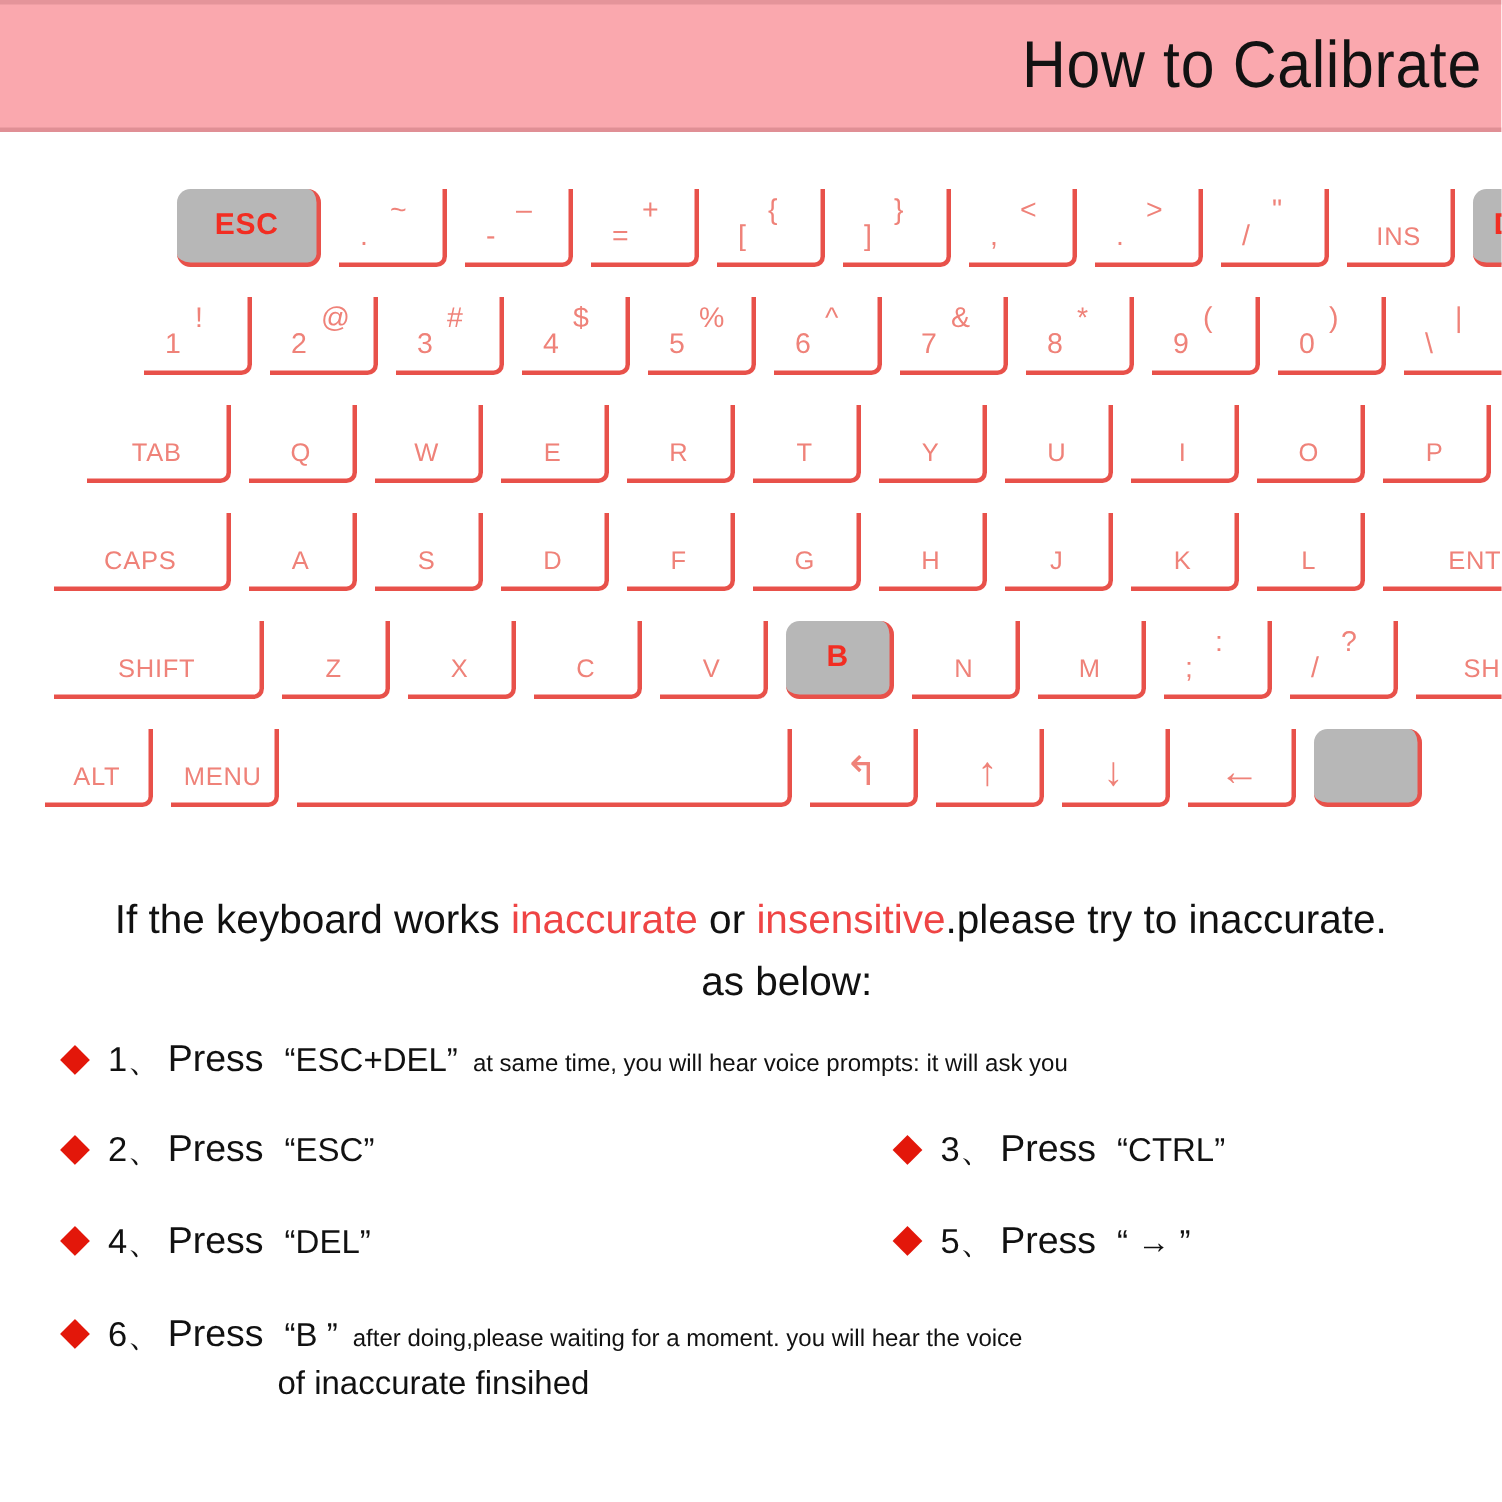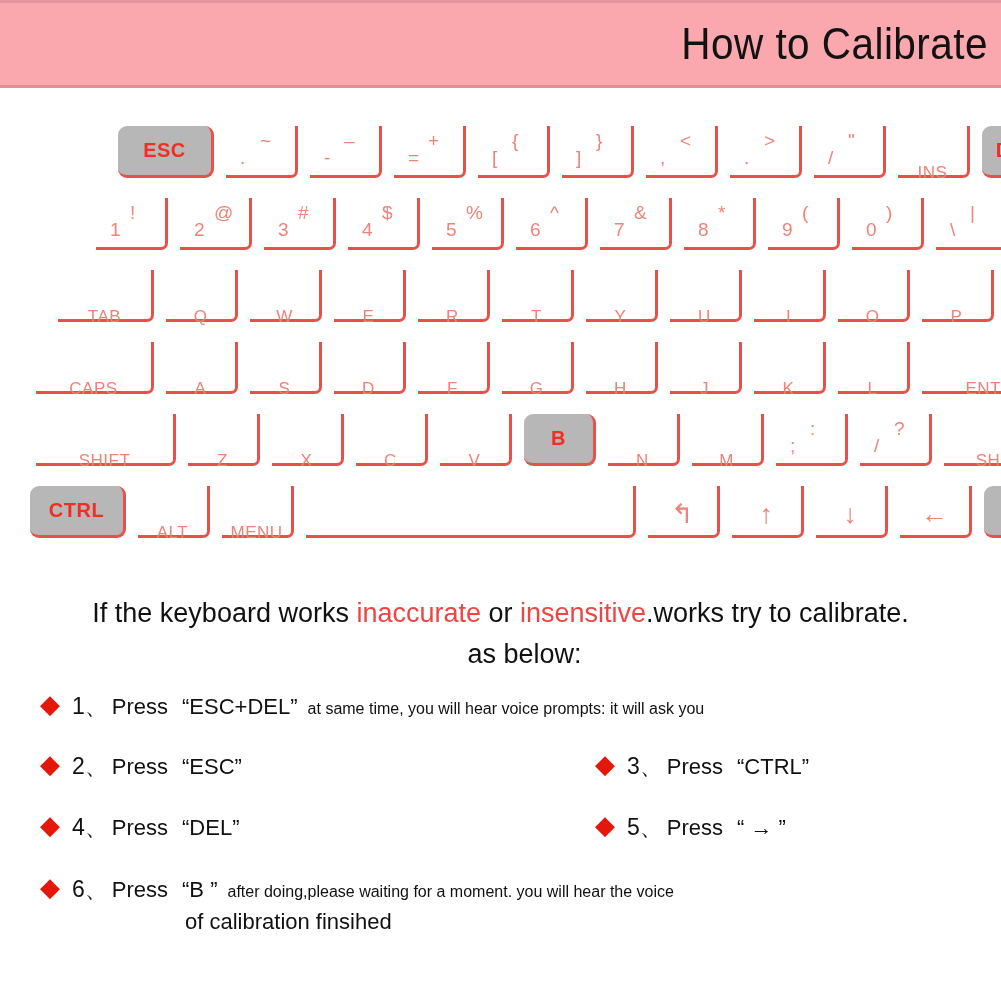--- a/index.html
+++ b/index.html
@@ -51,21 +51,21 @@
     color:#ef8279;
     font-size:17px;
     display:flex;
     align-items:center;
     justify-content:center;
     flex:none;
     letter-spacing:.5px;
   }
   .key .legend-main{
     position:relative;
-    top:22px;
+    top:7px;
   }
   
   .key.dual{justify-content:flex-start;}
   .key .legend-lo{
     position:absolute;left:14px;bottom:6px;font-size:19px;
   }
   .key .legend-hi{
     position:absolute;left:34px;top:4px;font-size:19px;
   }
   .key.wide1{width:96px;}
@@ -114,21 +114,21 @@
     color:#111;
     white-space:nowrap;
   }
   .bullet{
     color:#e3170a;
     font-size:26px;
     margin-right:12px;
     position:relative;top:-1px;
   }
   .step-num{font-size:23px;margin-right:4px;}
-  .step-press{font-size:22px;margin-right:14px;}
+  .step-press{font-size:25px;margin-right:14px;}
   .step-key{font-size:22px;margin-right:10px;}
   .step-rest{font-size:16px;}
   .step-cont{
     position:absolute;font-size:22px;color:#111;white-space:nowrap;
   }
 </style>
 </head>
 <body>
 
 <div id="header">
@@ -326,23 +326,20 @@
       </div>
       <div class="key dual">
         <span class="legend-lo">/</span>
         <span class="legend-hi">?</span>
       </div>
       <div class="key wide2">
         <span class="legend-main">SHIFT</span>
       </div>
     </div>
     <div class="kbd-row" style="left: 30px; top: 390px; gap: 12px;">
-      <div class="key wide1 hl">
-        <span class="legend-main">CTRL</span>
-      </div>
       <div class="key">
         <span class="legend-main">ALT</span>
       </div>
       <div class="key">
         <span class="legend-main">MENU</span>
       </div>
       <div class="key space">
         <span class="legend-main"></span>
       </div>
       <div class="key">
@@ -355,21 +352,21 @@
         <span class="arrowglyph">↓</span>
       </div>
       <div class="key">
         <span class="arrowglyph">←</span>
       </div>
       <div class="key hl"></div>
     </div>
   </div>
 
 <div id="intro">
-  <span>If the keyboard works </span><span class="redword">inaccurate</span><span> or </span><span class="redword">insensitive</span><span>.works try to calibrate.</span>
+  <span>If the keyboard works </span><span class="redword">inaccurate</span><span> or </span><span class="redword">insensitive</span><span>.please try to inaccurate.</span>
 </div>
 <div id="intro-line2">as below:</div>
 
 <div id="steps">
     <div class="step" style="left: 40px; top: 0px;">
       <span class="bullet">◆</span>
       <span class="step-num">1、</span>
       <span class="step-press">Press</span>
       <span class="step-key">“ESC+DEL”</span>
       <span class="step-rest">at same time, you will hear voice prompts: it will ask you</span>
@@ -398,14 +395,14 @@
       <span class="step-press">Press</span>
       <span class="step-key">“ → ”</span>
     </div>
     <div class="step" style="left: 40px; top: 183px;">
       <span class="bullet">◆</span>
       <span class="step-num">6、</span>
       <span class="step-press">Press</span>
       <span class="step-key">“B ”</span>
       <span class="step-rest">after doing,please waiting for a moment. you will hear the voice</span>
     </div>
-    <div class="step-cont" style="left: 185px; top: 219px;">of calibration finsihed</div>
+    <div class="step-cont" style="left: 185px; top: 219px;">of inaccurate finsihed</div>
   </div>
 
 </body></html>

